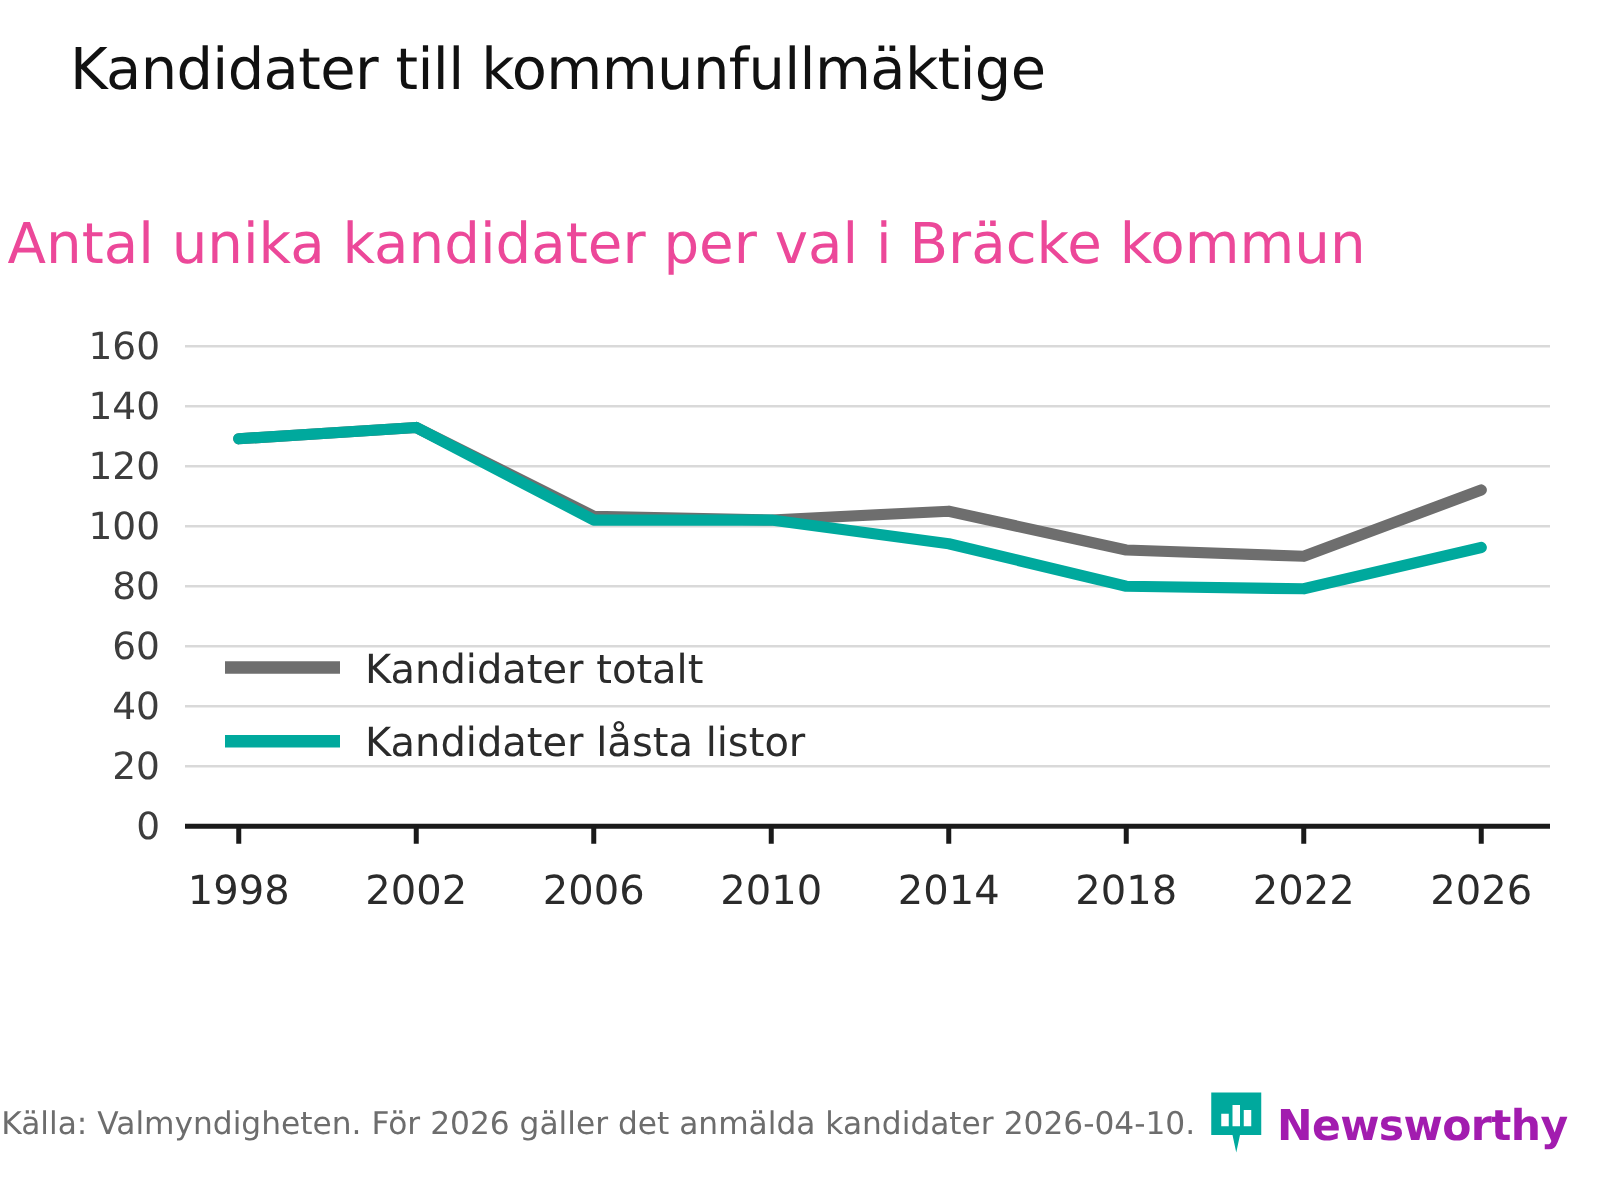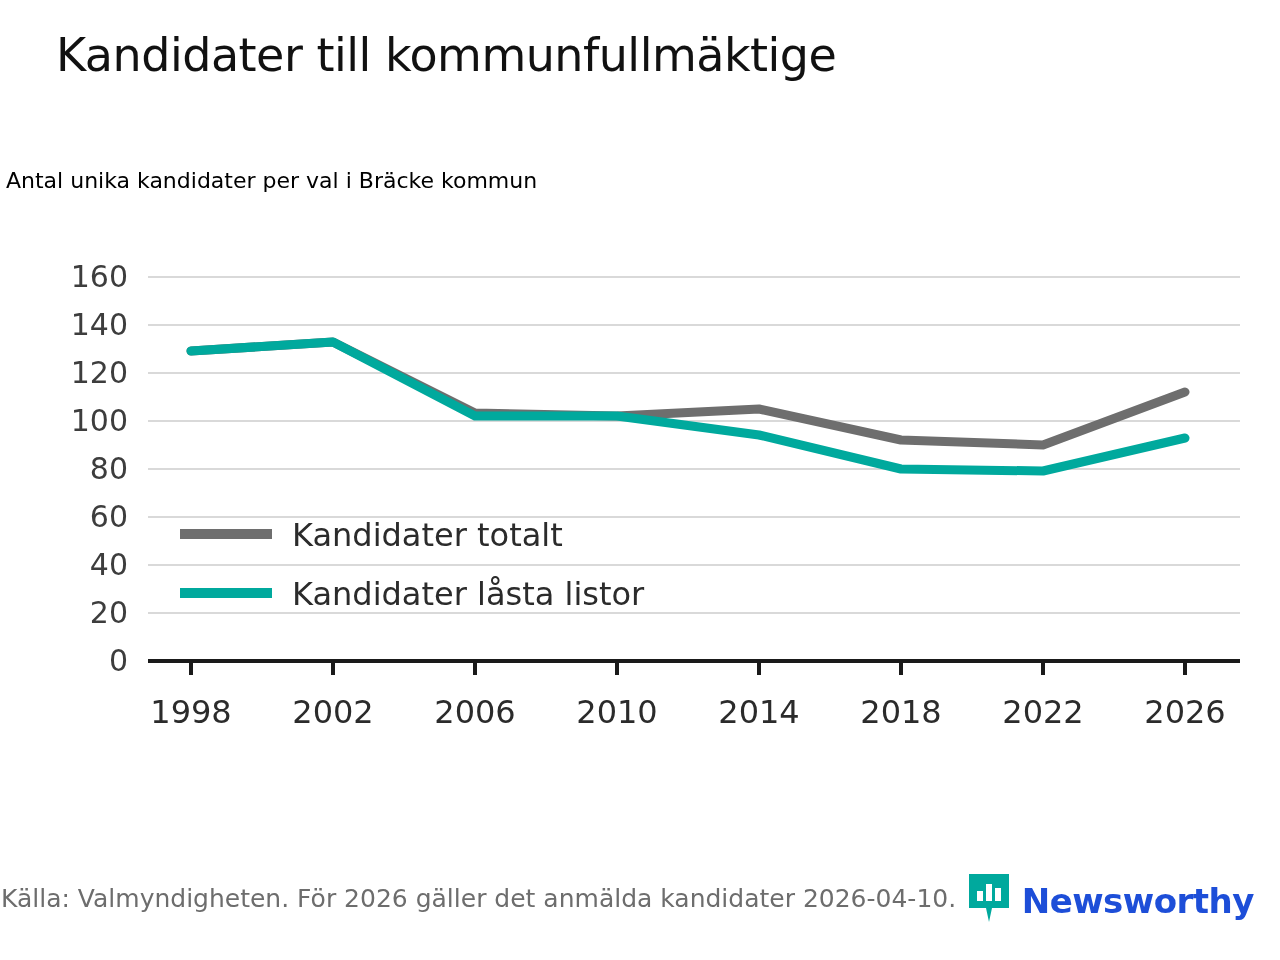--- a/index.html
+++ b/index.html
@@ -29,23 +29,23 @@
     font-weight: normal;
     letter-spacing: -0.5px;
     color: #111111;
     white-space: nowrap;
     margin-left: 48px;
   }
   .subtitle {
     position: absolute;
     left: 6px;
     top: 168px;
-    font-size: 22px;
+    font-size: 45px;
     font-weight: normal;
-    color: #000000;
+    color: #ec4899;
     white-space: nowrap;
   }
   .chart-area {
     position: absolute;
     left: 0;
     top: 245px;
     width: 1187px;
     height: 520px;
   }
   svg.chart {
@@ -63,21 +63,21 @@
     position: absolute;
     right: 26px;
     top: 872px;
     display: flex;
     align-items: center;
     gap: 10px;
   }
   .logo-text {
     font-size: 34px;
     font-weight: bold;
-    color: #1d4ed8;
+    color: #a21caf;
     letter-spacing: -0.5px;
   }
   .tick-label {
     font-family: "DejaVu Sans", sans-serif;
     font-size: 30px;
     fill: #3d3d3d;
   }
   .x-label {
     font-family: "DejaVu Sans", sans-serif;
     font-size: 32px;

